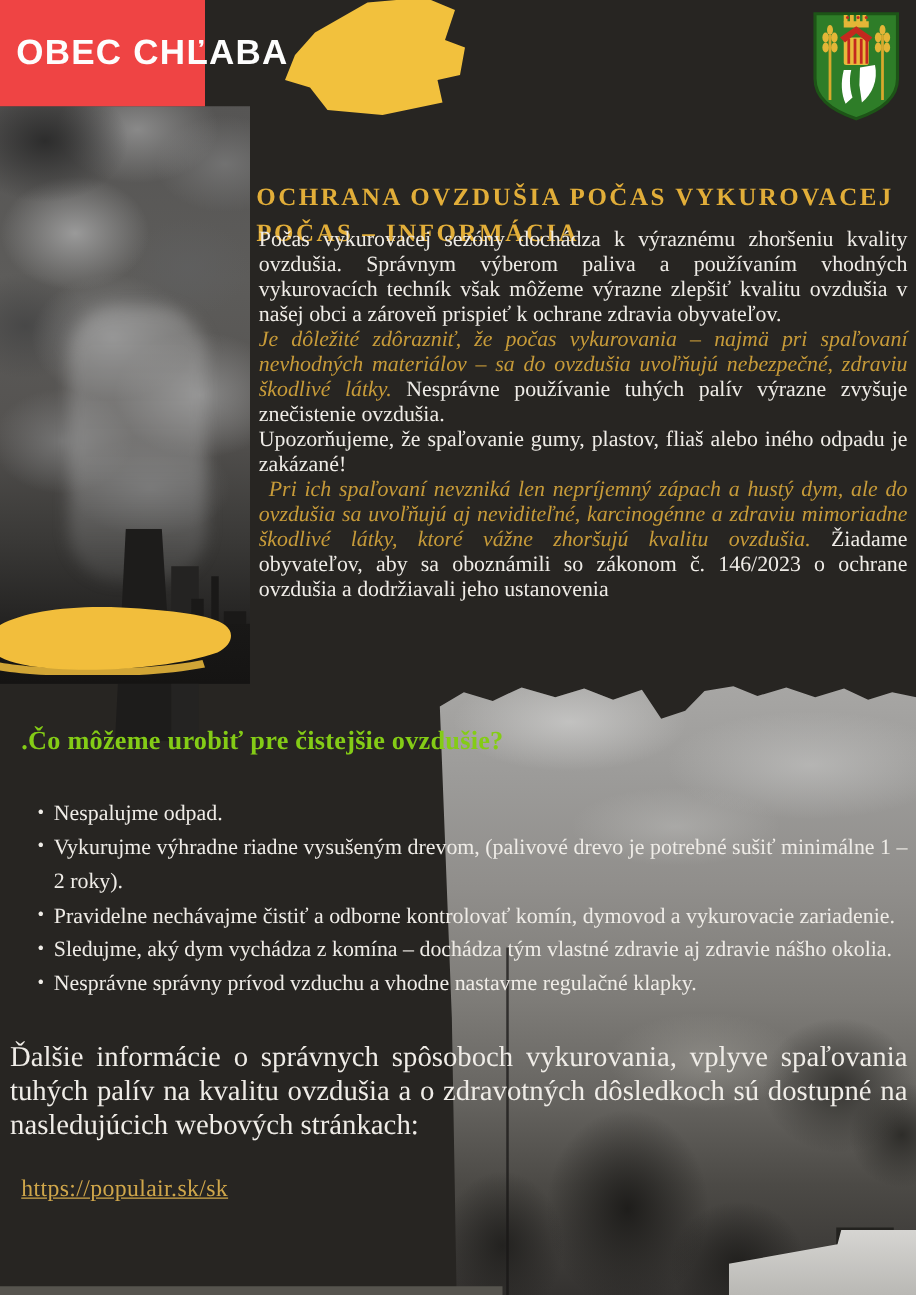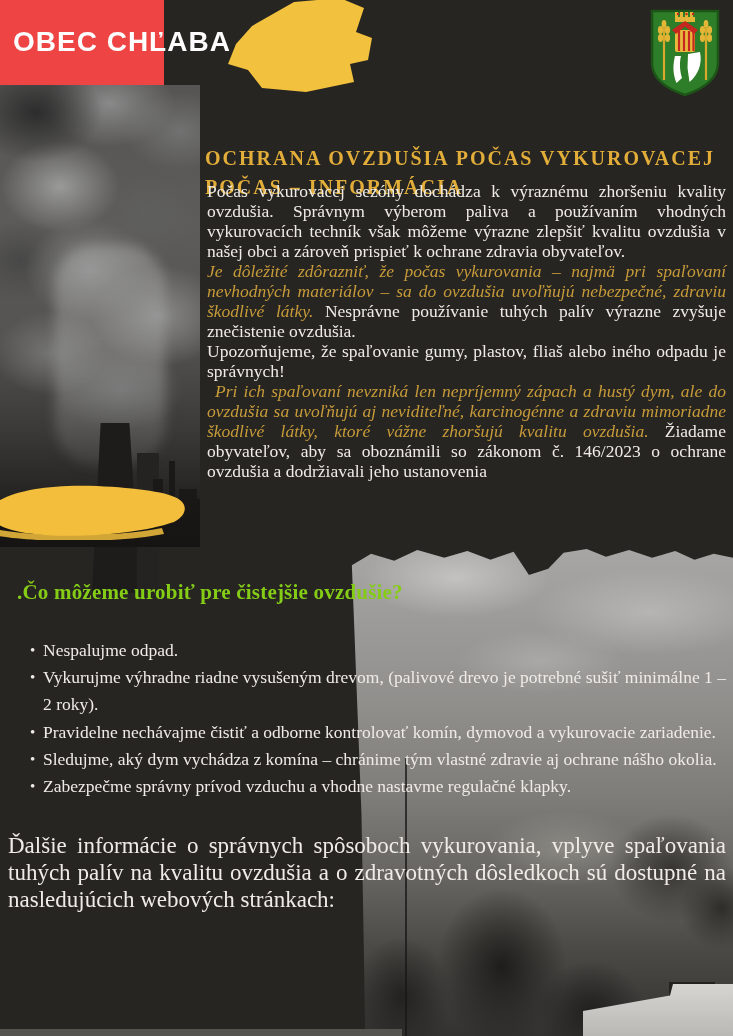--- a/index.html
+++ b/index.html
@@ -221,32 +221,33 @@
   </svg>
 
   <div class="title">
     <span>OCHRANA OVZDUŠIA POČAS VYKUROVACEJ</span><br>
     <span>POČAS – INFORMÁCIA</span>
   </div>
 
   <div class="intro">
     <p>Počas vykurovacej sezóny dochádza k výraznému zhoršeniu kvality ovzdušia. Správnym výberom paliva a používaním vhodných vykurovacích techník však môžeme výrazne zlepšiť kvalitu ovzdušia v našej obci a zároveň prispieť k ochrane zdravia obyvateľov.</p>
     <p><span class="hl">Je dôležité zdôrazniť, že počas vykurovania – najmä pri spaľovaní nevhodných materiálov – sa do ovzdušia uvoľňujú nebezpečné, zdraviu škodlivé látky.</span><span> Nesprávne používanie tuhých palív výrazne zvyšuje znečistenie ovzdušia.</span></p>
-    <p>Upozorňujeme, že spaľovanie gumy, plastov, fliaš alebo iného odpadu je správnych!</p>
+    <p>Upozorňujeme, že spaľovanie gumy, plastov, fliaš alebo iného odpadu je zakázané!</p>
     <p class="indented"><span class="hl">Pri ich spaľovaní nevzniká len nepríjemný zápach a hustý dym, ale do ovzdušia sa uvoľňujú aj neviditeľné, karcinogénne a zdraviu mimoriadne škodlivé látky, ktoré vážne zhoršujú kvalitu ovzdušia.</span><span> Žiadame obyvateľov, aby sa oboznámili so zákonom č. 146/2023 o ochrane ovzdušia a dodržiavali jeho ustanovenia</span></p>
   </div>
 
   <h2 class="section-heading">.Čo môžeme urobiť pre čistejšie ovzdušie?</h2>
 
   <ul class="bullets">
     <li><span>Nespalujme odpad.</span></li>
     <li><span>Vykurujme výhradne riadne vysušeným drevom, (palivové drevo je potrebné sušiť minimálne 1 – 2 roky).</span></li>
     <li><span>Pravidelne nechávajme čistiť a odborne kontrolovať komín, dymovod a vykurovacie zariadenie.</span></li>
-    <li><span>Sledujme, aký dym vychádza z komína – chránime tým vlastné zdravie aj ochrane nášho okolia.</span></li>
-    <li><span>Zabezpečme správny prívod vzduchu a vhodne nastavme regulačné klapky.</span></li>
+    <li><span>Sledujme, aký dym vychádza z komína – dochádza tým vlastné zdravie aj zdravie nášho okolia.</span></li>
+    <li><span>Nesprávne správny prívod vzduchu a vhodne nastavme regulačné klapky.</span></li>
   </ul>
 
   <p class="outro">Ďalšie informácie o správnych spôsoboch vykurovania, vplyve spaľovania tuhých palív na kvalitu ovzdušia a o zdravotných dôsledkoch sú dostupné na nasledujúcich webových stránkach:</p>
 
   <div class="links">
+    <a>https://populair.sk/sk</a>
   </div>
 
 </div>
 
 </body></html>

